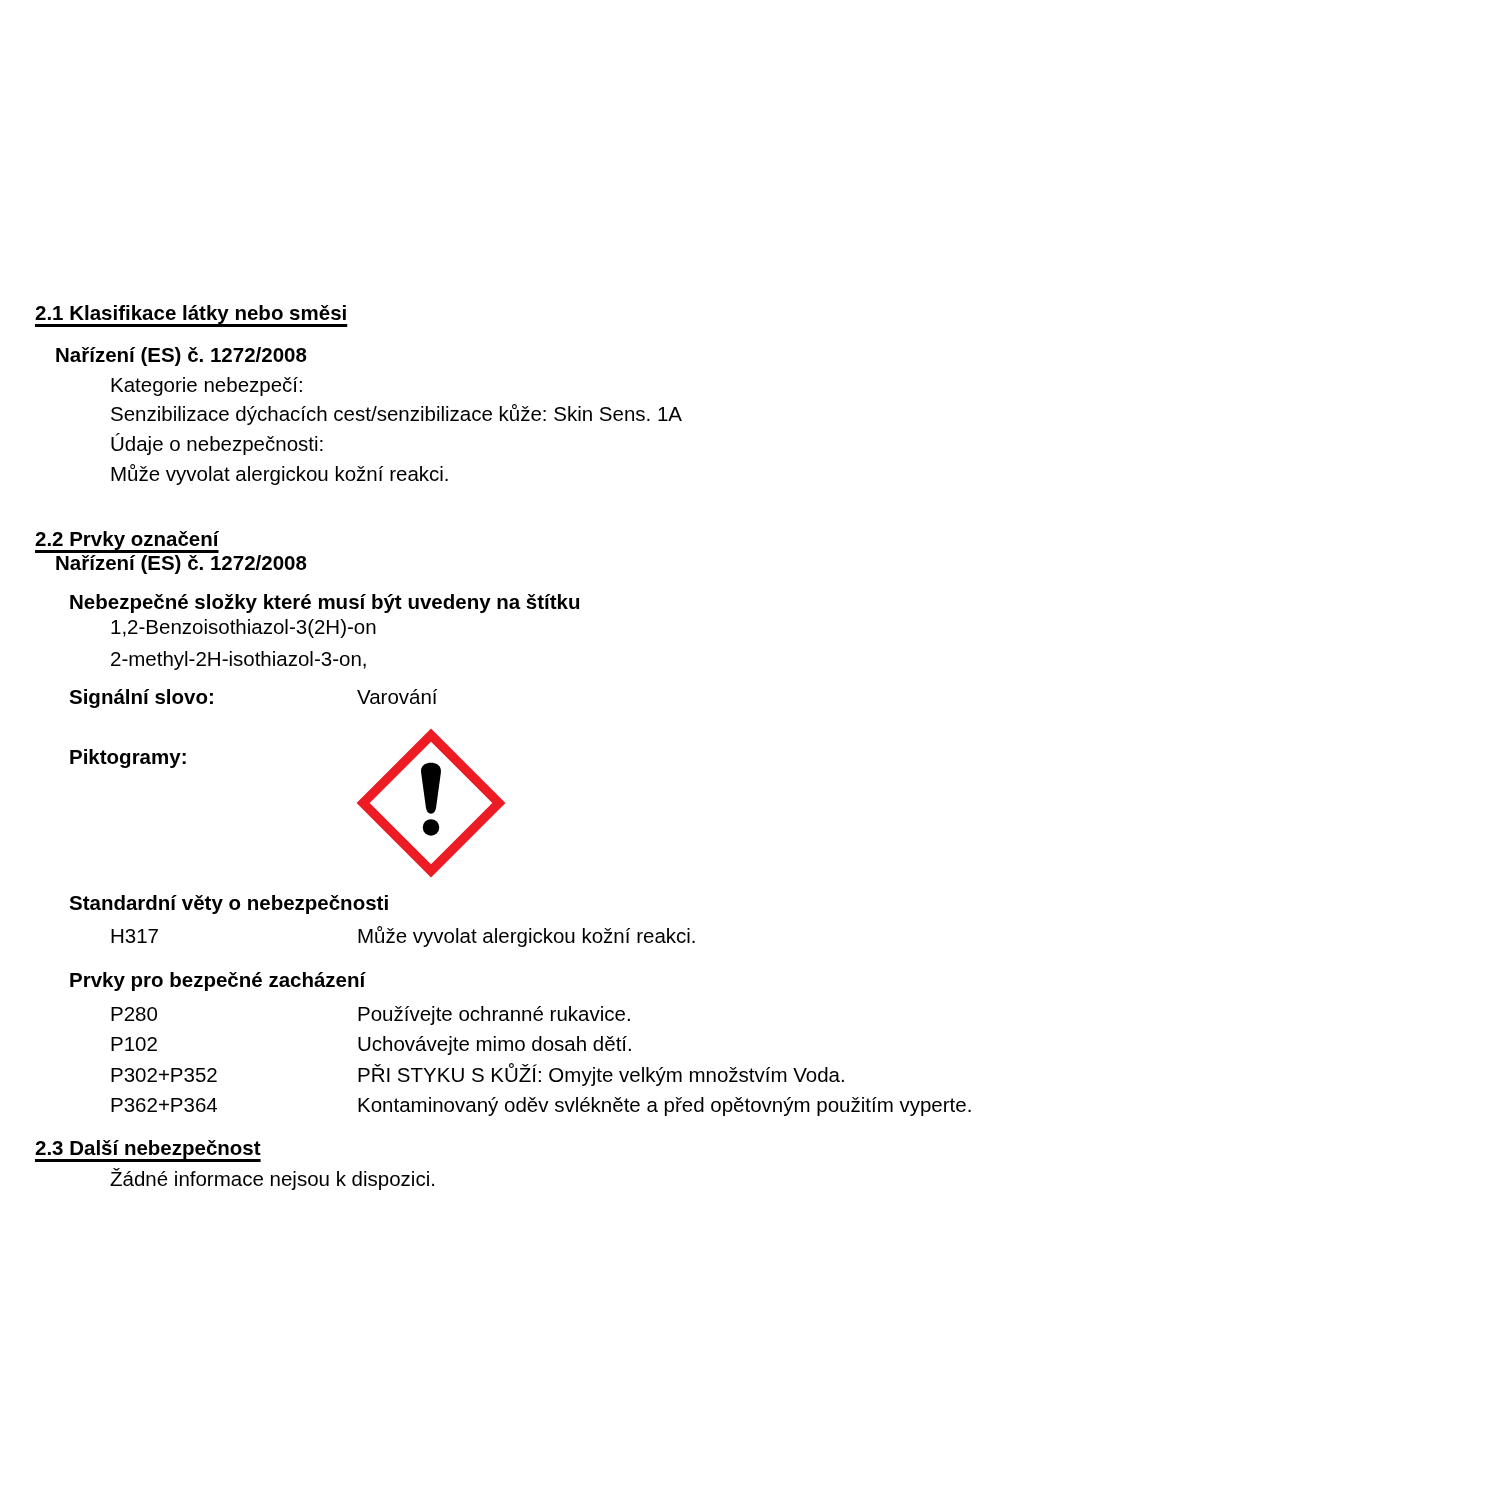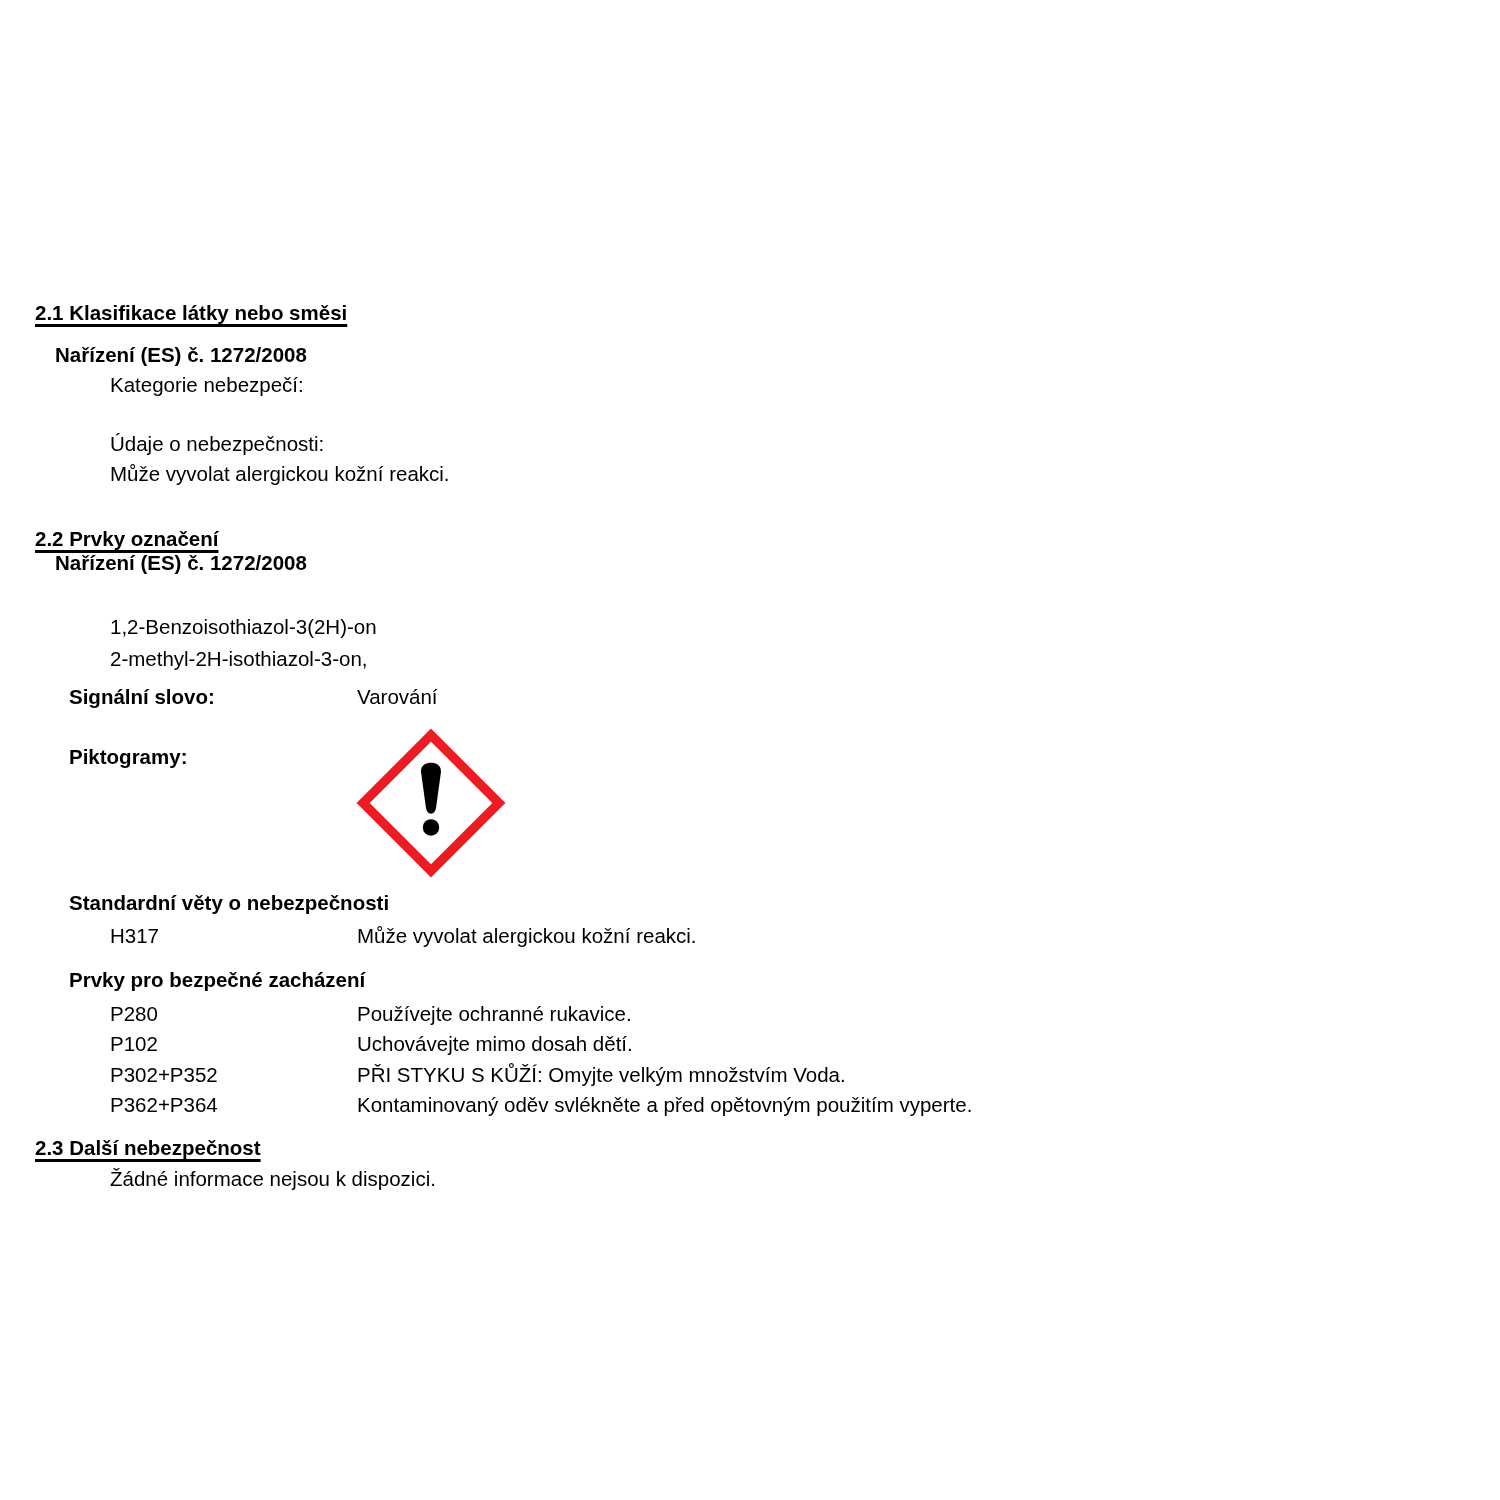--- a/index.html
+++ b/index.html
@@ -35,25 +35,27 @@
   }
 </style>
 </head>
 <body>
 
 <div class="page">
 
   <div class="line b x-sec" style="top:300px"><span class="u">2.1 Klasifikace látky nebo směsi</span></div>
   <div class="line b x-reg" style="top:342px">Nařízení (ES) č. 1272/2008</div>
   <div class="line x-ind" style="top:372px">Kategorie nebezpečí:</div>
+  <div class="line x-ind" style="top:401px">Senzibilizace dýchacích cest/senzibilizace kůže: Skin Sens. 1A</div>
   <div class="line x-ind" style="top:431px">Údaje o nebezpečnosti:</div>
   <div class="line x-ind" style="top:461px">Může vyvolat alergickou kožní reakci.</div>
 
   <div class="line b x-sec" style="top:526px"><span class="u">2.2 Prvky označení</span></div>
   <div class="line b x-reg" style="top:550px">Nařízení (ES) č. 1272/2008</div>
+  <div class="line b x-sub" style="top:589px">Nebezpečné složky které musí být uvedeny na štítku</div>
   <div class="line x-ind" style="top:614px">1,2-Benzoisothiazol-3(2H)-on</div>
   <div class="line x-ind" style="top:646px">2-methyl-2H-isothiazol-3-on,</div>
 
   <div class="row" style="top:684px">
     <span class="code b" style="left:69px">Signální slovo:</span>
     <span class="desc">Varování</span>
   </div>
 
   <div class="line b x-sub" style="top:744px">Piktogramy:</div>
 

